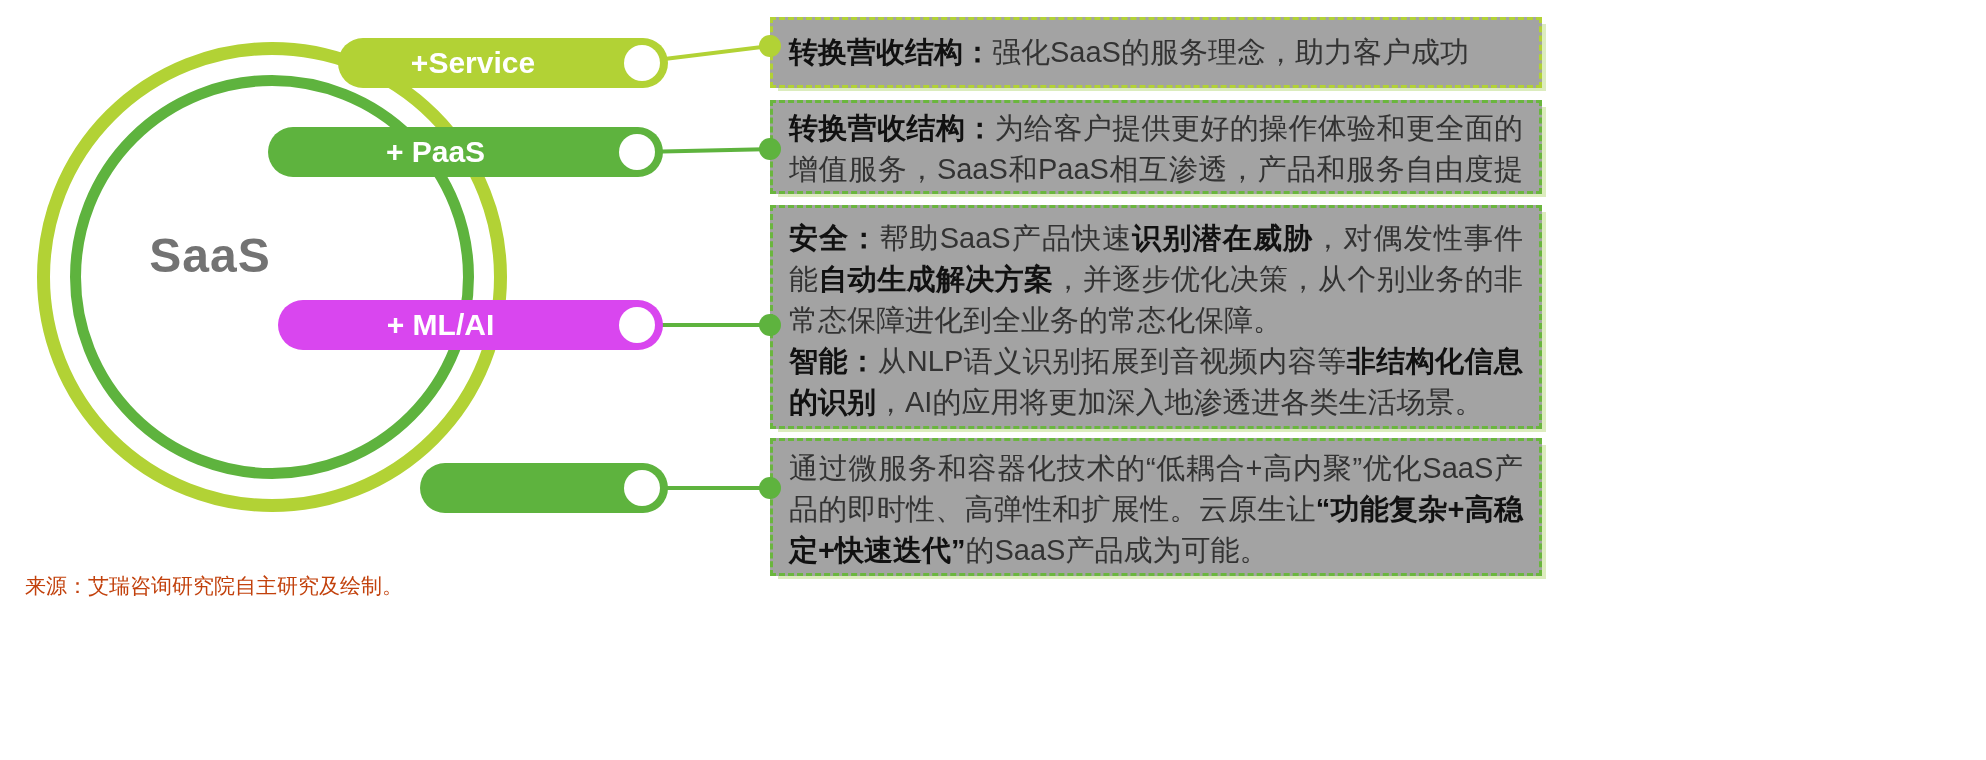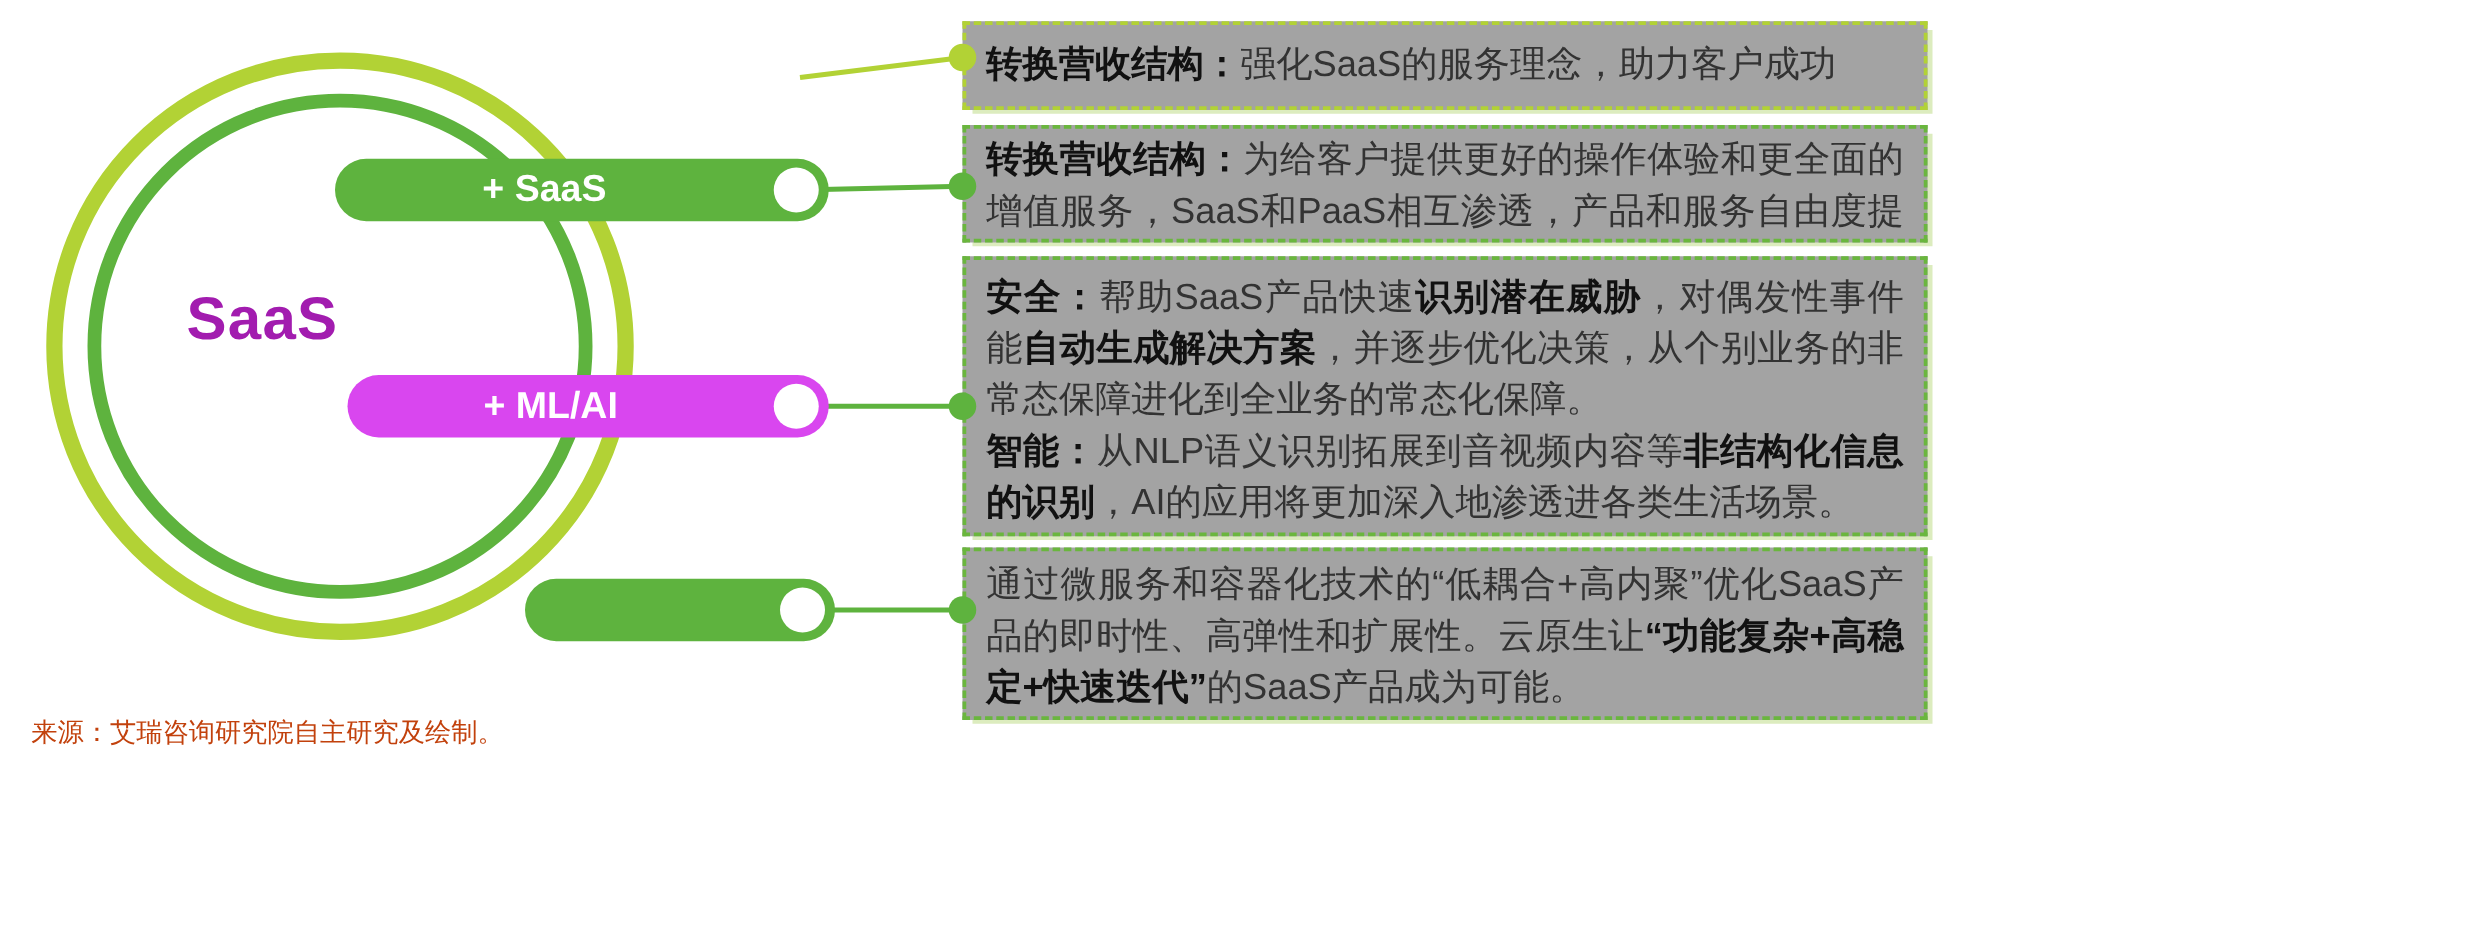--- a/index.html
+++ b/index.html
@@ -6,21 +6,21 @@
   html,body { background:#ffffff; }
   body { font-family:"Liberation Sans","DejaVu Sans",sans-serif; }
   .canvas { position:relative; width:1986px; height:760px; background:#fff; overflow:hidden; }
 
   
   .ring { position:absolute; border-radius:50%; background:transparent; }
   .ring.outer { left:37px; top:42px; width:470px; height:470px; border:13px solid #b2d235; }
   .ring.inner { left:70px; top:75px; width:404px; height:404px; border:11px solid #5eb33e; }
 
   .center-label { position:absolute; left:115px; top:228px; width:190px; text-align:center;
-    font-size:48px; font-weight:800; color:#a21caf; letter-spacing:1px; }
+    font-size:48px; font-weight:800; color:#737373; letter-spacing:1px; }
 
   
   .pill { position:absolute; height:50px; border-radius:25px; display:flex; align-items:center;
     justify-content:center; color:#fff; font-weight:700; font-size:30px; z-index:3; }
   .pill .pill-label { padding-right:60px; white-space:nowrap; }
   .pill-dot { position:absolute; right:8px; top:7px; width:36px; height:36px; border-radius:50%; background:#fff; }
   .pill-service { left:338px; top:38px;  width:330px; background:#b2d235; }
   .pill-paas    { left:268px; top:127px; width:395px; background:#5eb33e; }
   .pill-mlai    { left:278px; top:300px; width:385px; background:#d946ef; }
   .pill-cloud   { left:420px; top:463px; width:248px; background:#5eb33e; }
@@ -53,22 +53,26 @@
     <line x1="640" y1="62" x2="770" y2="46" stroke="#b2d235" stroke-width="4"></line>
     <line x1="640" y1="152" x2="770" y2="149" stroke="#5eb33e" stroke-width="4"></line>
     <line x1="640" y1="325" x2="770" y2="325" stroke="#5eb33e" stroke-width="4"></line>
     <line x1="636" y1="488" x2="770" y2="488" stroke="#5eb33e" stroke-width="4"></line>
     <circle cx="770" cy="46" r="11" fill="#b2d235"></circle>
     <circle cx="770" cy="149" r="11" fill="#5eb33e"></circle>
     <circle cx="770" cy="325" r="11" fill="#5eb33e"></circle>
     <circle cx="770" cy="488" r="11" fill="#5eb33e"></circle>
   </svg>
 
+  <div class="pill pill-service">
+    <span class="pill-label">+Service</span>
+    <span class="pill-dot"></span>
+  </div>
   <div class="pill pill-paas">
-    <span class="pill-label">+ SaaS</span>
+    <span class="pill-label">+ PaaS</span>
     <span class="pill-dot"></span>
   </div>
   <div class="pill pill-mlai">
     <span class="pill-label">+ ML/AI</span>
     <span class="pill-dot"></span>
   </div>
   <div class="pill pill-cloud">
     <span class="pill-dot"></span>
   </div>
 

